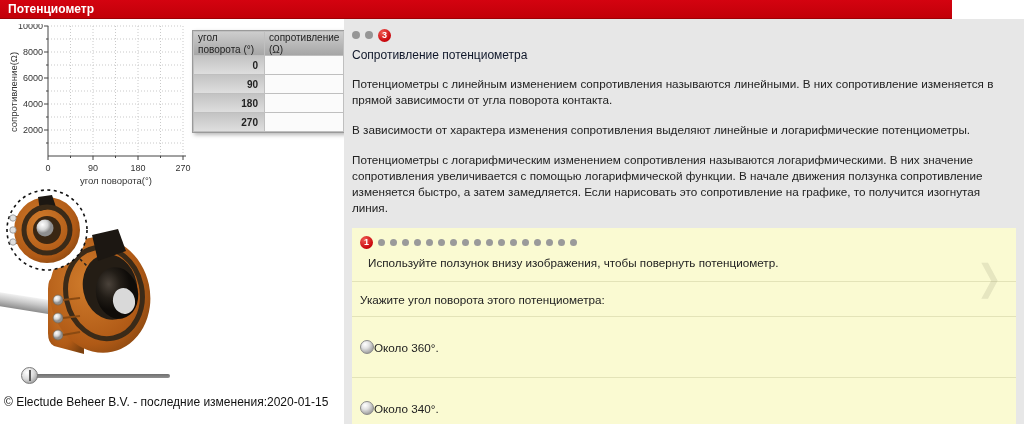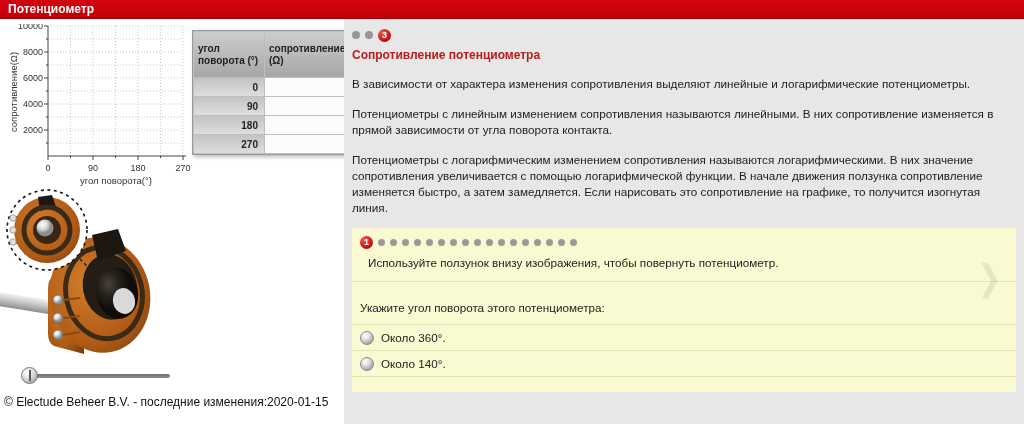--- a/index.html
+++ b/index.html
@@ -3,41 +3,41 @@
 <meta charset="utf-8">
 <style>
   * { box-sizing: border-box; }
   html,body { margin:0; padding:0; }
   body {
     width:1024px; height:424px; position:relative; overflow:hidden;
     background:#ffffff; font-family:"Liberation Sans", sans-serif; color:#222;
   }
   
   .topbar {
-    position:absolute; left:0; top:0; width:1024px; height:19px;
+    position:absolute; left:0; top:0; width:952px; height:19px;
     background:linear-gradient(#d40310,#c20008);
     border-bottom:1px solid #9e0006;
     display:flex; align-items:center; padding:0 8px;
   }
   .topbar .title { color:#fff; font-size:12px; font-weight:bold; }
 
   
   .chart-wrap { position:absolute; left:8px; top:24px; }
   .chart-wrap text { font-family:"Liberation Sans", sans-serif; fill:#333; }
 
   .data-table {
     position:absolute; left:192px; top:30px;
     border-collapse:separate; border-spacing:1px;
     background:#bfbfbf; border:1px solid #9a9a9a;
     box-shadow:2px 2px 4px rgba(0,0,0,0.28);
     font-size:10px;
   }
   .data-table th {
-    width:70px; padding:11px 4px; text-align:left; vertical-align:top;
-    font-weight:bold; color:#222; line-height:1.15;
+    width:70px; padding:0 4px; text-align:left; vertical-align:top;
+    font-weight:normal; color:#222; line-height:1.15;
     background:linear-gradient(#cdcdcd,#a6a6a6);
   }
   .data-table td.angle {
     padding:3px 6px; text-align:right; color:#222; font-weight:bold;
     background:linear-gradient(#c3c3c3,#dedede);
   }
   .data-table td.resistance { background:#fbfbfb; width:72px; }
   .data-table td { height:18px; }
 
   .pot-wrap { position:absolute; left:0; top:183px; }
@@ -63,34 +63,34 @@
     background:#e7e7e7; padding:7px 8px 6px 8px; overflow:hidden;
   }
   .nav-dots { display:flex; align-items:center; gap:5px; height:14px; margin:2px 0 4px 0; }
   .dot-gray { width:8px; height:8px; border-radius:50%; background:#969696; display:inline-block; }
   .badge-red {
     width:13px; height:13px; border-radius:50%;
     background:radial-gradient(circle at 35% 28%, #ef5a52 0%, #c9060c 70%, #a10007 100%);
     color:#fff; font-size:9px; font-weight:bold;
     display:inline-flex; align-items:center; justify-content:center;
   }
-  .heading { font-size:12px; font-weight:bold; margin:6px 0 4px 0; color:#b91c1c; }
+  .heading { font-size:12px; font-weight:normal; margin:6px 0 4px 0; color:#0f172a; }
   .right-panel p.para { font-size:11.7px; line-height:16px; margin:14px 0 0 0; color:#222; }
 
   .task-block {
     position:relative; margin-top:12px; background:#fafad2;
   }
   .task-head { padding:5px 8px 8px 8px; }
   .progress-dots { display:flex; align-items:center; gap:5px; height:14px; margin:2px 0 6px 0; }
   .pdot { width:7px; height:7px; border-radius:50%; background:#9a9a9a; display:inline-block; }
   .task-block p.task-text { font-size:11.7px; line-height:16px; margin:6px 0 2px 8px; }
-  .task-question { border-top:1px solid #e3e3b8; padding:18px 8px 8px 8px; }
+  .task-question { border-top:1px solid #e3e3b8; padding:10px 8px 8px 8px; }
   .option-row {
-    border-top:1px solid #e3e3b8; padding:5px 8px; min-height:26px;
-    display:flex; align-items:center; gap:7px; cursor:pointer;
+    border-top:1px solid #e3e3b8; padding:23px 8px; min-height:26px;
+    display:flex; align-items:center; cursor:pointer;
   }
   .radio-ball {
     width:14px; height:14px; border-radius:50%; flex:0 0 auto;
     background:radial-gradient(circle at 35% 28%, #ffffff 0%, #e2e2e2 35%, #9c9c9c 80%, #787878 100%);
     border:1px solid #8a8a8a;
   }
   .option-label { font-size:11.7px; color:#222; }
   .task-footer { border-top:1px solid #e3e3b8; padding:6px 8px 9px 8px; }
   .chevron-mark {
     position:absolute; right:14px; top:32px; font-size:30px;
@@ -275,22 +275,22 @@
 <div class="right-panel">
 
   <div class="nav-dots">
     <span class="dot-gray"></span>
     <span class="dot-gray"></span>
     <span class="badge-red">3</span>
   </div>
 
   <div class="heading">Сопротивление потенциометра</div>
 
+  <p class="para">Потенциометры с линейным изменением сопротивления называются линейными. В них сопротивление изменяется в прямой зависимости от угла поворота контакта.</p>
   <p class="para">В зависимости от характера изменения сопротивления выделяют линейные и логарифмические потенциометры.</p>
-  <p class="para">Потенциометры с линейным изменением сопротивления называются линейными. В них сопротивление изменяется в прямой зависимости от угла поворота контакта.</p>
   <p class="para">Потенциометры с логарифмическим изменением сопротивления называются логарифмическими. В них значение сопротивления увеличивается с помощью логарифмической функции. В начале движения ползунка сопротивление изменяется быстро, а затем замедляется. Если нарисовать это сопротивление на графике, то получится изогнутая линия.</p>
 
   <div class="task-block">
     <span class="chevron-mark">❯</span>
 
     <div class="task-head">
       <div class="progress-dots">
         <span class="badge-red">1</span>
         <span class="pdot"></span>
           <span class="pdot"></span>
@@ -316,21 +316,21 @@
     <div class="task-question">
       <p class="task-text" style="margin:0;">Укажите угол поворота этого потенциометра:</p>
     </div>
 
     <div class="option-row">
       <span class="radio-ball"></span>
       <span class="option-label">Около 360°.</span>
     </div>
     <div class="option-row">
       <span class="radio-ball"></span>
-      <span class="option-label">Около 140°.</span>
+      <span class="option-label">Около 340°.</span>
     </div>
 
     <div class="task-footer">
       
     </div>
   </div>
 
 </div>
 
 </body></html>

